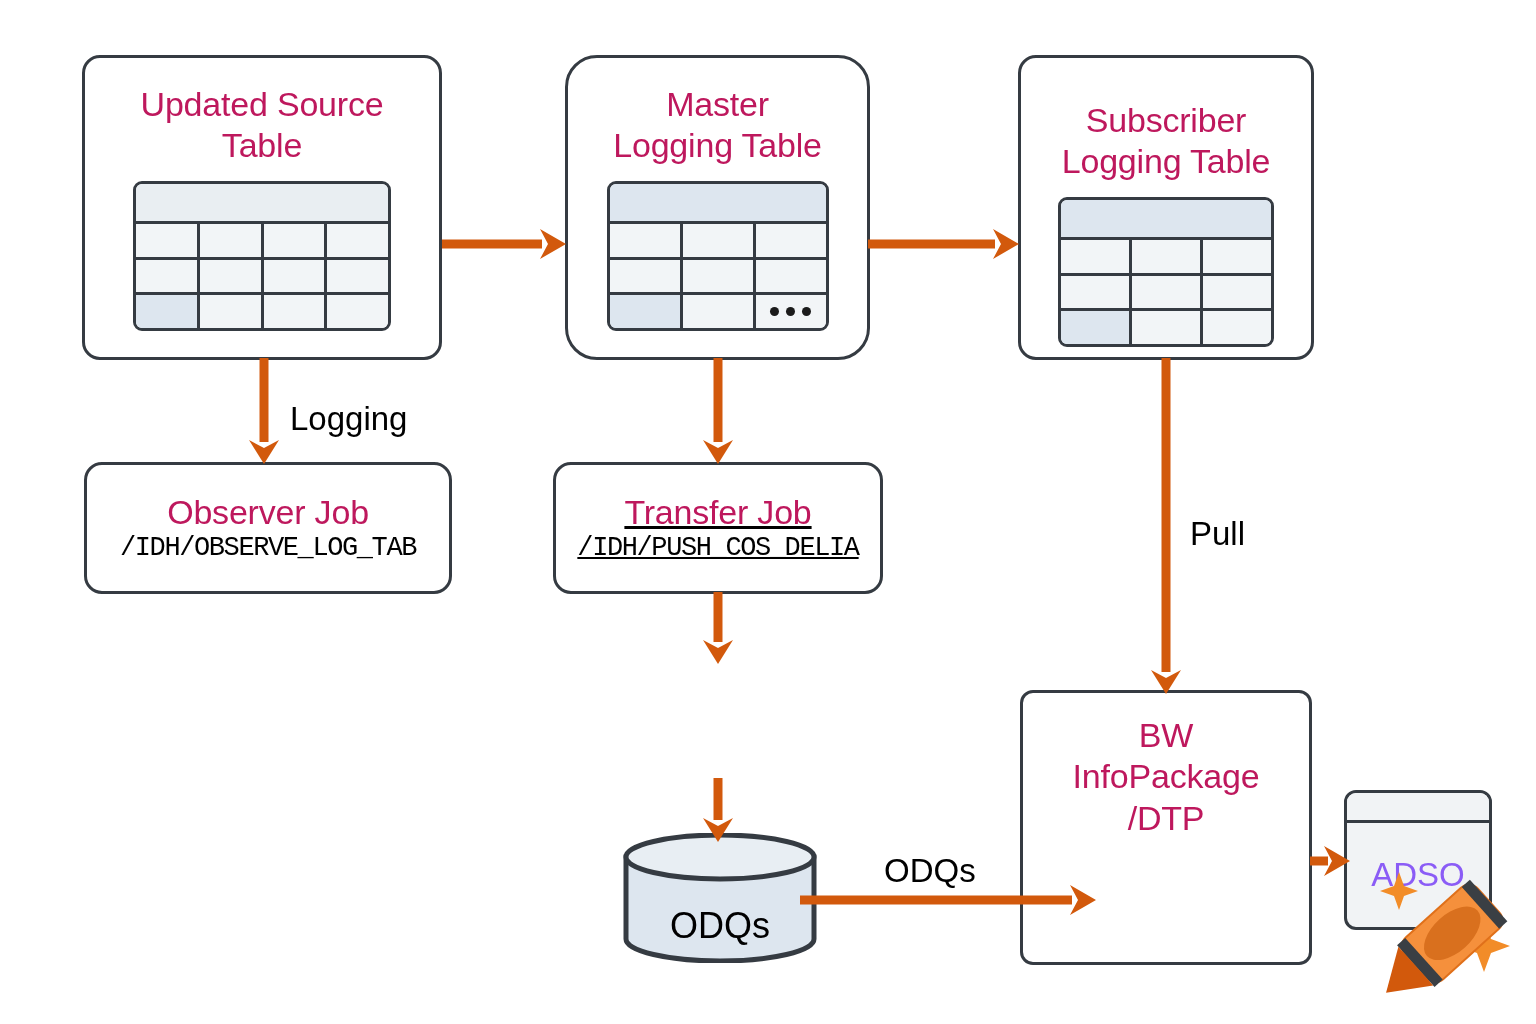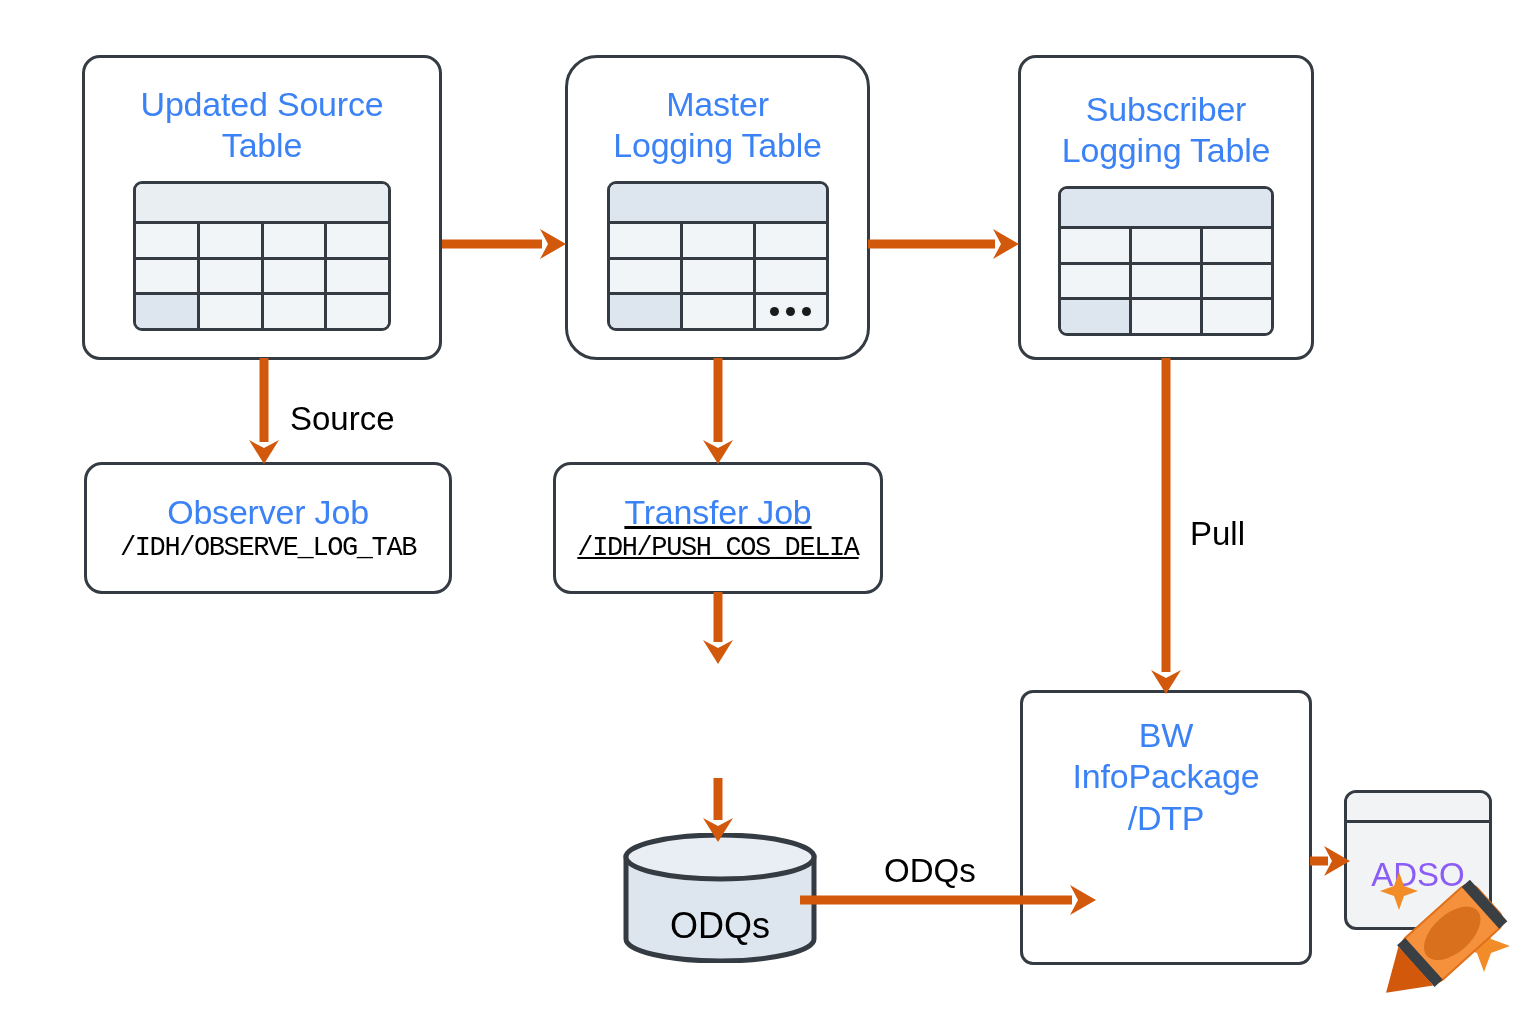--- a/index.html
+++ b/index.html
@@ -23,21 +23,21 @@
     background: #ffffff;
     border: 3px solid #353b42;
     border-radius: 18px;
     display: flex;
     flex-direction: column;
     align-items: center;
   }
   .node-title {
     font-size: 34px;
     line-height: 1.22;
-    color: #3b82f6;
+    color: #be185d;
     text-align: center;
     white-space: pre-line;
     letter-spacing: -0.2px;
   }
   .node-code {
     font-family: "Liberation Mono", "DejaVu Sans Mono", monospace;
     font-size: 27px;
     line-height: 1.1;
     color: #000;
     text-align: center;
@@ -200,21 +200,21 @@
           <span class="dots">
               <i></i>
               <i></i>
               <i></i>
             </span>
         </div>
       </div>
     </div>
   </div>
 
-  <div class="node" style="left:1018px; top:55px; width:296px; height:305px; padding-top:31px;">
+  <div class="node" style="left:1018px; top:55px; width:296px; height:305px; padding-top:42px;">
     <div class="node-title">Subscriber
 Logging Table</div>
     <div class="minitable blue" style="width:216px; height:150px; margin-top:14px;">
       <div class="mt-head" style="height:40px;"></div>
       <div class="mt-row">
         <div class="mt-cell"></div>
         <div class="mt-cell"></div>
         <div class="mt-cell"></div>
       </div>
       <div class="mt-row">
@@ -288,21 +288,21 @@
       <path d="M125 3 L151 18 L125 33 L133 18 Z" fill="#D2590C"></path>
     </svg>
   </div>
 
   <div class="arrow" style="left:246px; top:358px; width:36px; height:108px;">
     <svg width="36" height="108" viewBox="0 0 36 108">
       <line x1="18" y1="0" x2="18" y2="84" stroke="#D2590C" stroke-width="9"></line>
       <path d="M3 82 L18 106 L33 82 L18 90 Z" fill="#D2590C"></path>
     </svg>
   </div>
-  <div class="arrow-label" style="left:290px; top:400px;">Source</div>
+  <div class="arrow-label" style="left:290px; top:400px;">Logging</div>
 
   <div class="arrow" style="left:700px; top:358px; width:36px; height:108px;">
     <svg width="36" height="108" viewBox="0 0 36 108">
       <line x1="18" y1="0" x2="18" y2="84" stroke="#D2590C" stroke-width="9"></line>
       <path d="M3 82 L18 106 L33 82 L18 90 Z" fill="#D2590C"></path>
     </svg>
   </div>
 
   <div class="arrow" style="left:700px; top:592px; width:36px; height:74px;">
     <svg width="36" height="74" viewBox="0 0 36 74">

